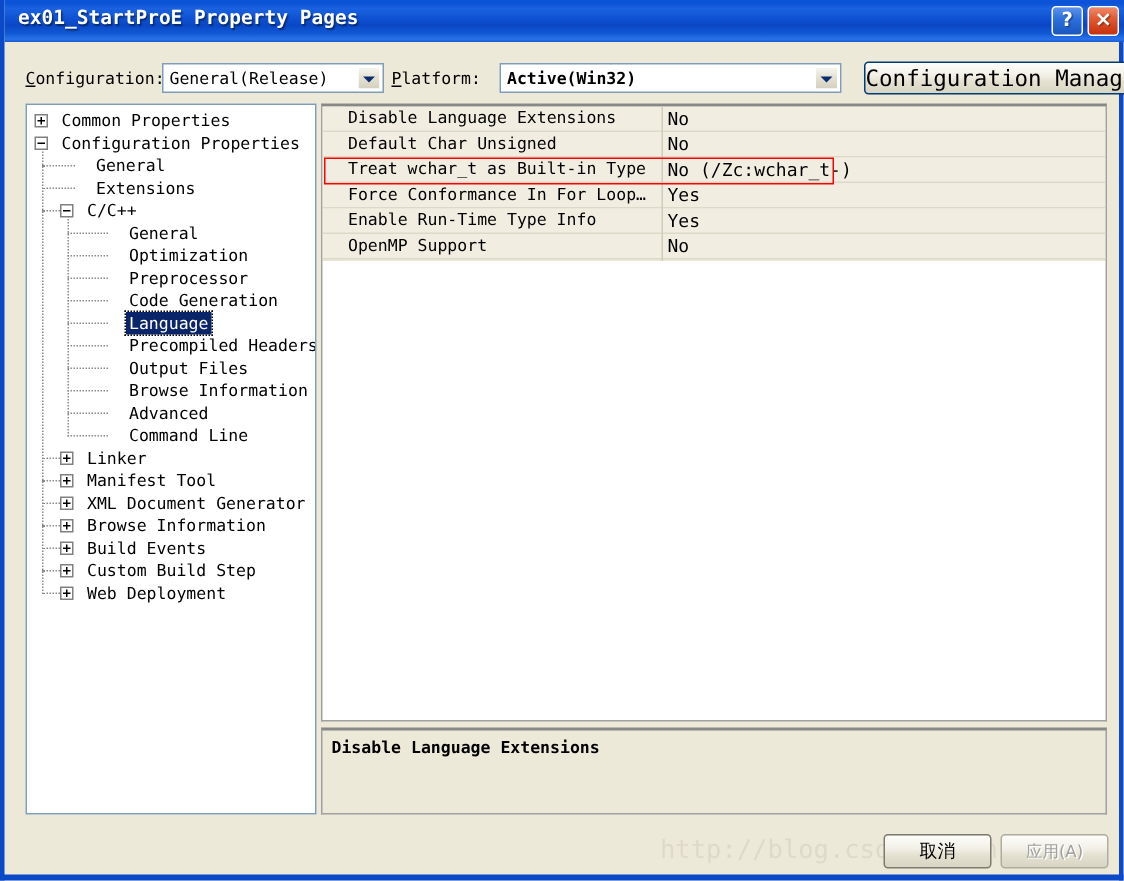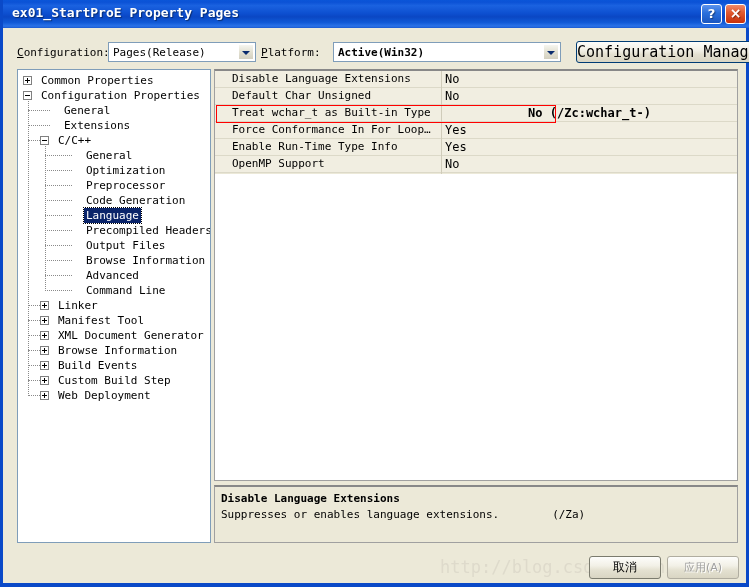--- a/index.html
+++ b/index.html
@@ -228,21 +228,21 @@
     text-overflow: ellipsis;
   }
   .prow .pval {
     position: absolute;
     left: 230px; top: 1px;
     right: 3px;
     font-size: 12px;
     color: #000;
     white-space: nowrap;
   }
-  .prow.bold .pval { font-weight: bold; text-align: center; }
+  .prow.bold .pval { font-weight: normal; }
   #col-divider {
     position: absolute;
     left: 226px; top: 0;
     width: 1px; height: 103px;
     background: #d0ccba;
   }
   #grid-leftmargin {
     position: absolute;
     left: 0; top: 0;
     width: 15px; height: 103px;
@@ -339,21 +339,21 @@
 <div id="window">
 
   <div id="titlebar">
     <div id="title-text">ex01_StartProE Property Pages</div>
     <div id="btn-help" class="tb-btn">?</div>
     <div id="btn-close" class="tb-btn">×</div>
   </div>
 
   <div id="lbl-configuration" class="lbl"><u>C</u>onfiguration:</div>
   <div id="combo-configuration" class="combo">
-    <span class="val">Pages(Release)</span>
+    <span class="val">General(Release)</span>
     <span class="arrowbox"></span>
   </div>
 
   <div id="lbl-platform" class="lbl"><u>P</u>latform:</div>
   <div id="combo-platform" class="combo">
     <span class="val">Active(Win32)</span>
     <span class="arrowbox"></span>
   </div>
 
   <div id="btn-cfgmgr">Configuration Manager...</div>
@@ -487,21 +487,20 @@
           <span class="pval">No</span>
         </div>
       </div>
     <div id="col-divider"></div>
     <div id="grid-emptybelow"></div>
     <div id="redbox" style="border-color: rgb(255, 0, 0);"></div>
   </div>
 
   <div id="descpanel">
     <div id="desc-title">Disable Language Extensions</div>
-    <div id="desc-body">Suppresses or enables language extensions.        (/Za)</div>
   </div>
 
   <div id="watermark">http://blog.csdn.net/hisong</div>
 
   <div id="btn-cancel" class="dlgbtn">取消</div>
   <div id="btn-apply" class="dlgbtn">应用(A)</div>
 
 </div>
 
 </body></html>

